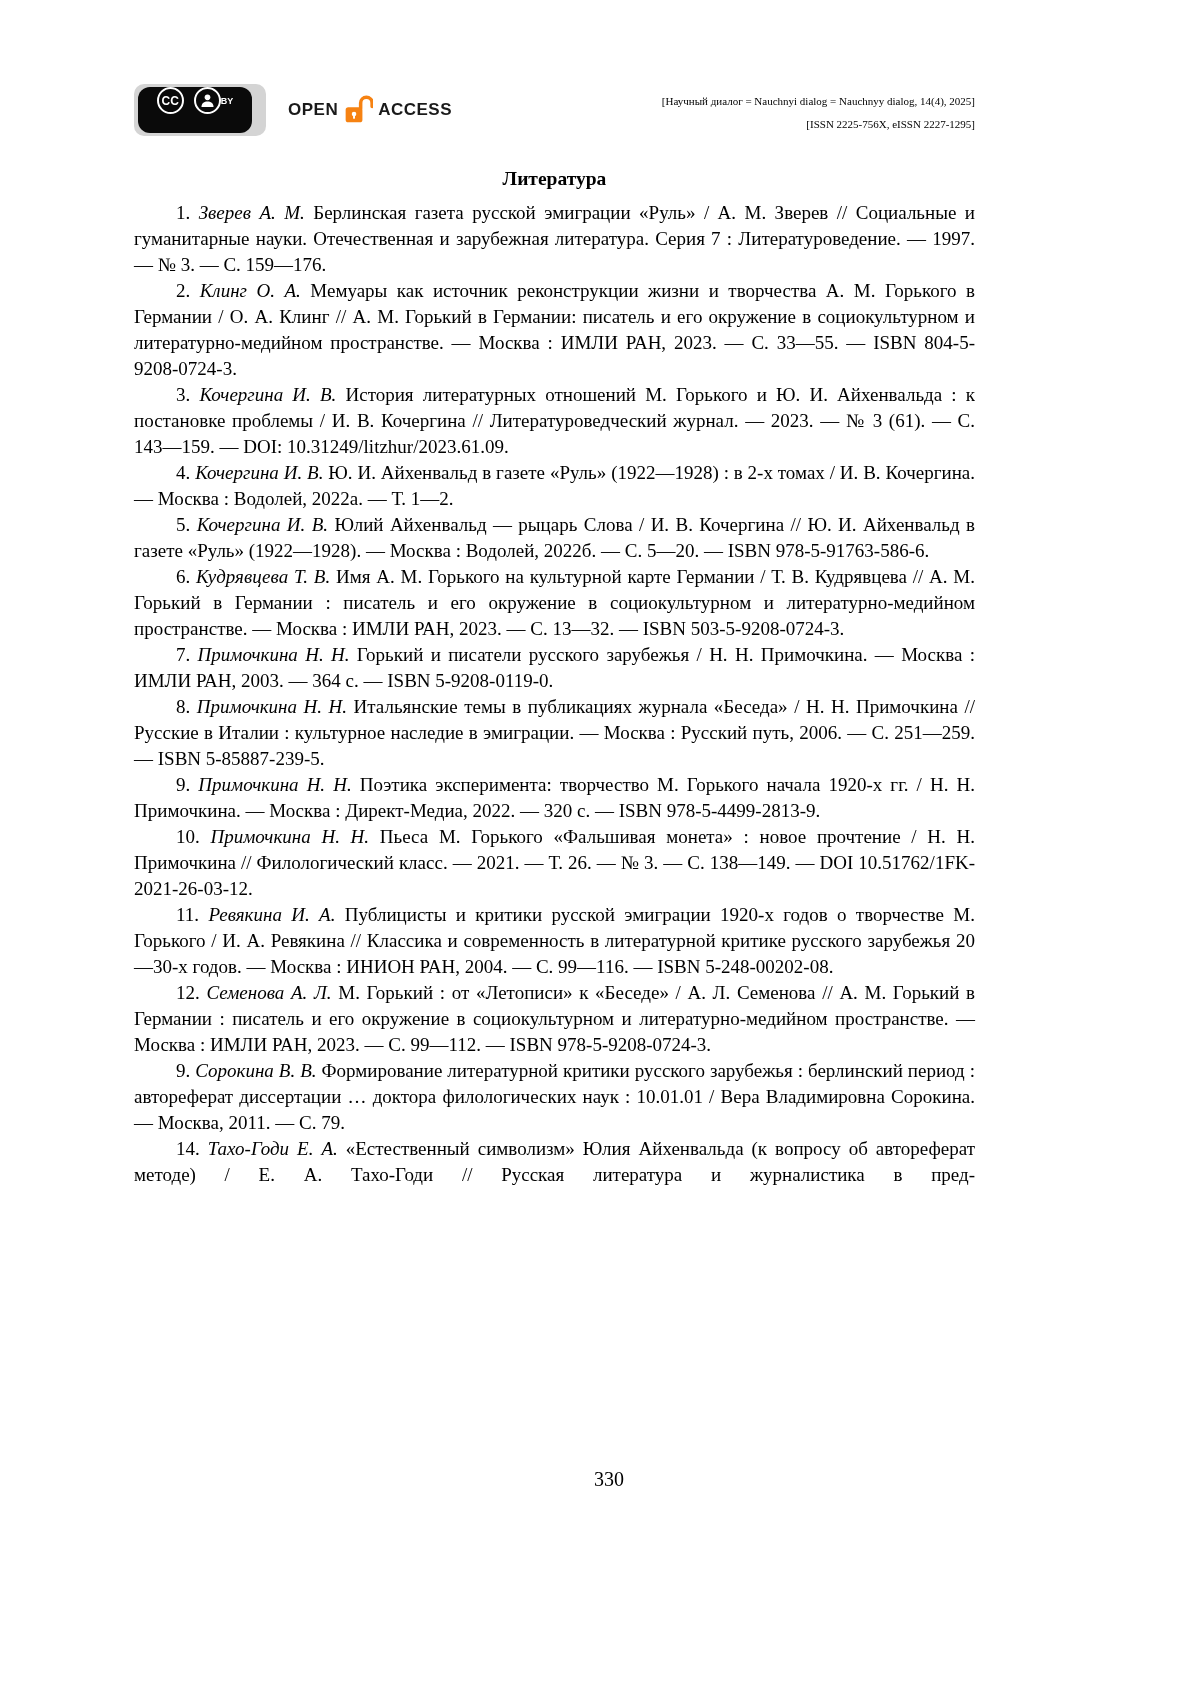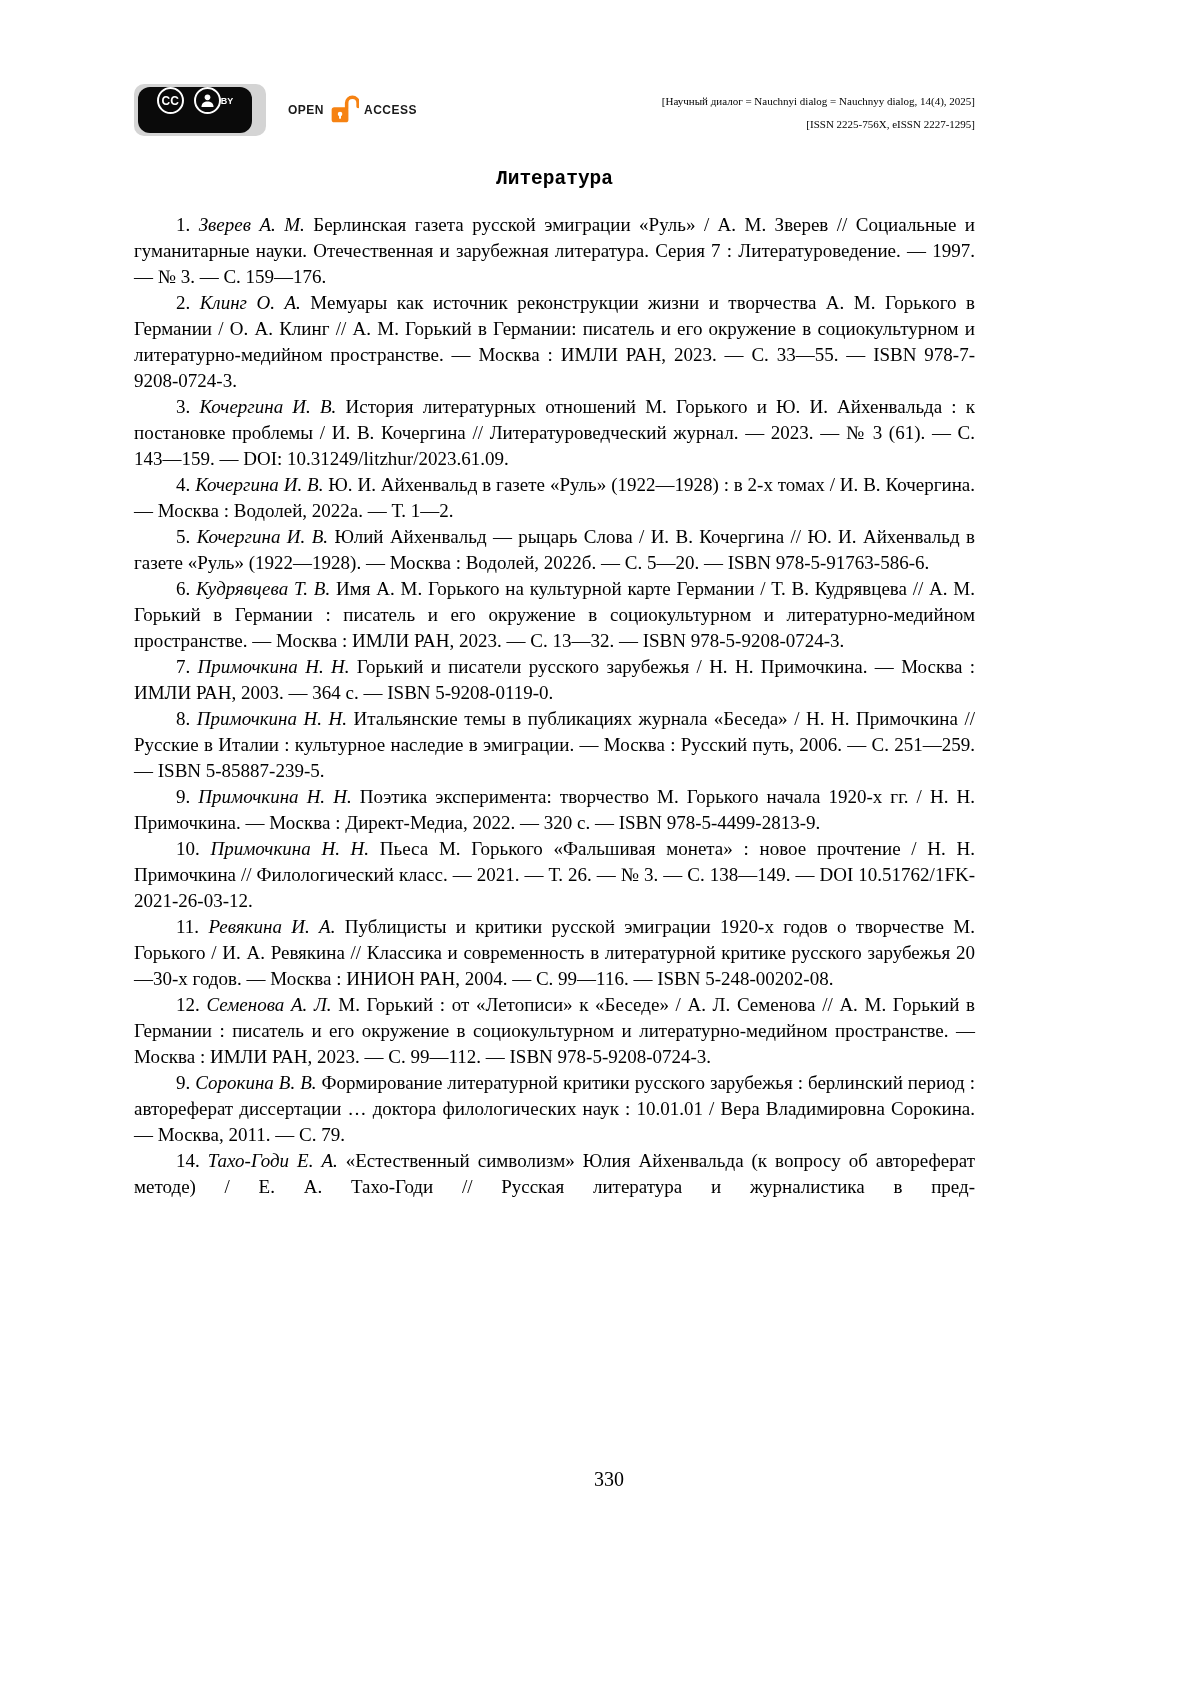--- a/index.html
+++ b/index.html
@@ -78,21 +78,21 @@
   .oa-logo {
     display: flex;
     align-items: center;
     gap: 5px;
     margin-left: 22px;
     height: 52px;
   }
   .oa-word {
     font-family: "Liberation Sans", sans-serif;
     font-weight: bold;
-    font-size: 12px;
+    font-size: 17px;
     letter-spacing: 0.5px;
     color: #1a1a1a;
   }
   .oa-lock { width: 30px; height: 32px; }
   .journal-info {
     margin-left: auto;
     text-align: right;
     font-size: 11px;
     line-height: 23px;
     padding-top: 6px;
@@ -106,23 +106,22 @@
     text-indent: 42px;
   }
   .entry .ref-author { font-style: italic; }
   .entry.continues { text-align-last: justify; }
   .section-title {
     font-size: 19.5px;
     font-weight: bold;
     text-align: center;
     text-indent: 0;
     margin-top: 24px;
-    margin-bottom: 20px;
+    margin-bottom: 8px;
     line-height: 26px;
-    font-family: Liberation Mono, monospace;
   }
   .lead-block { margin-bottom: 0; }
 
   
   .page-number {
     position: absolute;
     top: 1468px;
     left: 9px;
     width: 100%;
     text-align: center;
@@ -166,25 +165,25 @@
         <div>[Научный диалог = Nauchnyi dialog = Nauchnyy dialog, 14(4), 2025]</div>
         <div>[ISSN 2225-756X, eISSN 2227-1295]</div>
       </div>
     </div>
 
 
     <h2 class="section-title">Литература</h2>
 
     <div id="references">
         <p class="entry"><span class="ref-num">1.</span> <em class="ref-author">Зверев А. М.</em><span class="ref-text"> Берлинская газета русской эмиграции «Руль» / А. М. Зверев // Социальные и гуманитарные науки. Отечественная и зарубежная литература. Серия 7 : Литературоведение. — 1997. — № 3. — С. 159—176.</span></p>
-        <p class="entry"><span class="ref-num">2.</span> <em class="ref-author">Клинг О. А.</em><span class="ref-text"> Мемуары как источник реконструкции жизни и творчества А. М. Горького в Германии / О. А. Клинг // А. М. Горький в Германии: писатель и его окружение в социокультурном и литературно-медийном пространстве. — Москва : ИМЛИ РАН, 2023. — С. 33—55. — ISBN 978-7-9208-0724-3.</span></p>
+        <p class="entry"><span class="ref-num">2.</span> <em class="ref-author">Клинг О. А.</em><span class="ref-text"> Мемуары как источник реконструкции жизни и творчества А. М. Горького в Германии / О. А. Клинг // А. М. Горький в Германии: писатель и его окружение в социокультурном и литературно-медийном пространстве. — Москва : ИМЛИ РАН, 2023. — С. 33—55. — ISBN 804-5-9208-0724-3.</span></p>
         <p class="entry"><span class="ref-num">3.</span> <em class="ref-author">Кочергина И. В.</em><span class="ref-text"> История литературных отношений М. Горького и Ю. И. Айхенвальда : к постановке проблемы / И. В. Кочергина // Литературоведческий журнал. — 2023. — № 3 (61). — С. 143—159. — DOI: 10.31249/litzhur/2023.61.09.</span></p>
         <p class="entry"><span class="ref-num">4.</span> <em class="ref-author">Кочергина И. В.</em><span class="ref-text"> Ю. И. Айхенвальд в газете «Руль» (1922—1928) : в 2-х томах / И. В. Кочергина. — Москва : Водолей, 2022а. — Т. 1—2.</span></p>
         <p class="entry"><span class="ref-num">5.</span> <em class="ref-author">Кочергина И. В.</em><span class="ref-text"> Юлий Айхенвальд — рыцарь Слова / И. В. Кочергина // Ю. И. Айхенвальд в газете «Руль» (1922—1928). — Москва : Водолей, 2022б. — С. 5—20. — ISBN 978-5-91763-586-6.</span></p>
-        <p class="entry"><span class="ref-num">6.</span> <em class="ref-author">Кудрявцева Т. В.</em><span class="ref-text"> Имя А. М. Горького на культурной карте Германии / Т. В. Кудрявцева // А. М. Горький в Германии : писатель и его окружение в социокультурном и литературно-медийном пространстве. — Москва : ИМЛИ РАН, 2023. — С. 13—32. — ISBN 978-5-9208-0724-3.</span></p>
+        <p class="entry"><span class="ref-num">6.</span> <em class="ref-author">Кудрявцева Т. В.</em><span class="ref-text"> Имя А. М. Горького на культурной карте Германии / Т. В. Кудрявцева // А. М. Горький в Германии : писатель и его окружение в социокультурном и литературно-медийном пространстве. — Москва : ИМЛИ РАН, 2023. — С. 13—32. — ISBN 503-5-9208-0724-3.</span></p>
         <p class="entry"><span class="ref-num">7.</span> <em class="ref-author">Примочкина Н. Н.</em><span class="ref-text"> Горький и писатели русского зарубежья / Н. Н. Примочкина. — Москва : ИМЛИ РАН, 2003. — 364 с. — ISBN 5-9208-0119-0.</span></p>
         <p class="entry"><span class="ref-num">8.</span> <em class="ref-author">Примочкина Н. Н.</em><span class="ref-text"> Итальянские темы в публикациях журнала «Беседа» / Н. Н. Примочкина // Русские в Италии : культурное наследие в эмиграции. — Москва : Русский путь, 2006. — С. 251—259. — ISBN 5-85887-239-5.</span></p>
         <p class="entry"><span class="ref-num">9.</span> <em class="ref-author">Примочкина Н. Н.</em><span class="ref-text"> Поэтика эксперимента: творчество М. Горького начала 1920-х гг. / Н. Н. Примочкина. — Москва : Директ-Медиа, 2022. — 320 с. — ISBN 978-5-4499-2813-9.</span></p>
         <p class="entry"><span class="ref-num">10.</span> <em class="ref-author">Примочкина Н. Н.</em><span class="ref-text"> Пьеса М. Горького «Фальшивая монета» : новое прочтение / Н. Н. Примочкина // Филологический класс. — 2021. — Т. 26. — № 3. — С. 138—149. — DOI 10.51762/1FK-2021-26-03-12.</span></p>
         <p class="entry"><span class="ref-num">11.</span> <em class="ref-author">Ревякина И. А.</em><span class="ref-text"> Публицисты и критики русской эмиграции 1920-х годов о творчестве М. Горького / И. А. Ревякина // Классика и современность в литературной критике русского зарубежья 20—30-х годов. — Москва : ИНИОН РАН, 2004. — С. 99—116. — ISBN 5-248-00202-08.</span></p>
         <p class="entry"><span class="ref-num">12.</span> <em class="ref-author">Семенова А. Л.</em><span class="ref-text"> М. Горький : от «Летописи» к «Беседе» / А. Л. Семенова // А. М. Горький в Германии : писатель и его окружение в социокультурном и литературно-медийном пространстве. — Москва : ИМЛИ РАН, 2023. — С. 99—112. — ISBN 978-5-9208-0724-3.</span></p>
         <p class="entry"><span class="ref-num">9.</span> <em class="ref-author">Сорокина В. В.</em><span class="ref-text"> Формирование литературной критики русского зарубежья : берлинский период : автореферат диссертации … доктора филологических наук : 10.01.01 / Вера Владимировна Сорокина. — Москва, 2011. — С. 79.</span></p>
         <p class="entry continues"><span class="ref-num">14.</span> <em class="ref-author">Тахо-Годи Е. А.</em><span class="ref-text"> «Естественный символизм» Юлия Айхенвальда (к вопросу об автореферат методе) / Е. А. Тахо-Годи // Русская литература и журналистика в пред-</span></p>
       </div>
 

